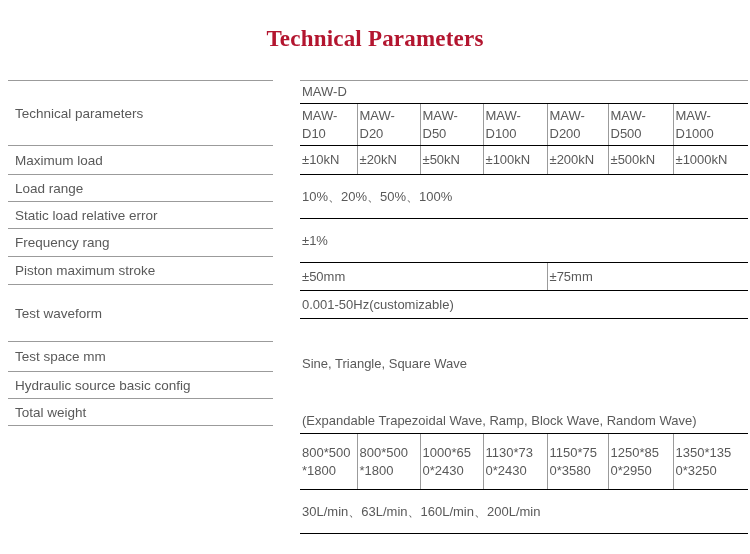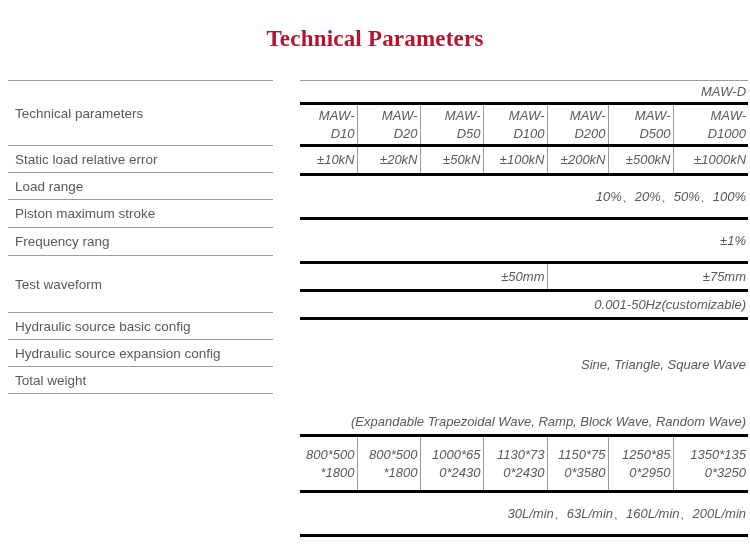--- a/index.html
+++ b/index.html
@@ -27,25 +27,24 @@
     padding-left: 7px;
     font-size: 13.5px; color: #595959;
   }
   
   table.spec {
     position: absolute; left: 300px; top: 80px; width: 448px;
     border-collapse: collapse; table-layout: fixed;
     font-size: 13px; color: #595959;
   }
   table.spec td {
-    border-bottom: 3px solid #000000;
-    text-align: right; vertical-align: middle;
+    border-bottom: 1px solid #000000;
+    text-align: left; vertical-align: middle;
     padding: 0 2px; line-height: 18px;
     overflow: hidden;
-    font-style: italic;
   }
   table.spec tr.first td { border-top: 1px solid #9b9b9b; }
   table.spec td + td { border-left: 1px solid #9b9b9b; }
   td.pre { white-space: pre-line; line-height: 20px; }
   td.model { line-height: 20px; }
   .wave-line { line-height: 25px; margin-top: 32px; }
   
   .h23{height:23px}.h42{height:42px}.h29{height:29px}.h27{height:44px}
   .h28{height:28px}.h57{height:57px}.h30{height:30px}.h56{height:56px}
   .lh65{height:65px}.lh29{height:29px}.lh27{height:27px}.lh28{height:28px}
@@ -53,40 +52,43 @@
 </style>
 </head>
 <body>
 
 <h1 class="page-title">Technical Parameters</h1>
 
 <div class="label-col">
   <div class="label-row lh65">
       <span>Technical parameters</span>
     </div>
-  <div class="label-row lh27">
-      <span>Static load relative error</span>
+  <div class="label-row lh29">
+      <span>Maximum load</span>
     </div>
   <div class="label-row lh27">
       <span>Load range</span>
     </div>
-  <div class="label-row lh28">
-      <span>Piston maximum stroke</span>
+  <div class="label-row lh27">
+      <span>Static load relative error</span>
     </div>
   <div class="label-row lh28">
       <span>Frequency rang</span>
     </div>
+  <div class="label-row lh28">
+      <span>Piston maximum stroke</span>
+    </div>
   <div class="label-row lh57">
       <span>Test waveform</span>
     </div>
+  <div class="label-row lh30">
+      <span>Test space mm</span>
+    </div>
   <div class="label-row lh27">
       <span>Hydraulic source basic config</span>
-    </div>
-  <div class="label-row lh27">
-      <span>Hydraulic source expansion config</span>
     </div>
   <div class="label-row lh27">
       <span>Total weight</span>
     </div>
 </div>
 
 <table class="spec">
   <colgroup>
     <col style="width:57px">
       <col style="width:63px">

